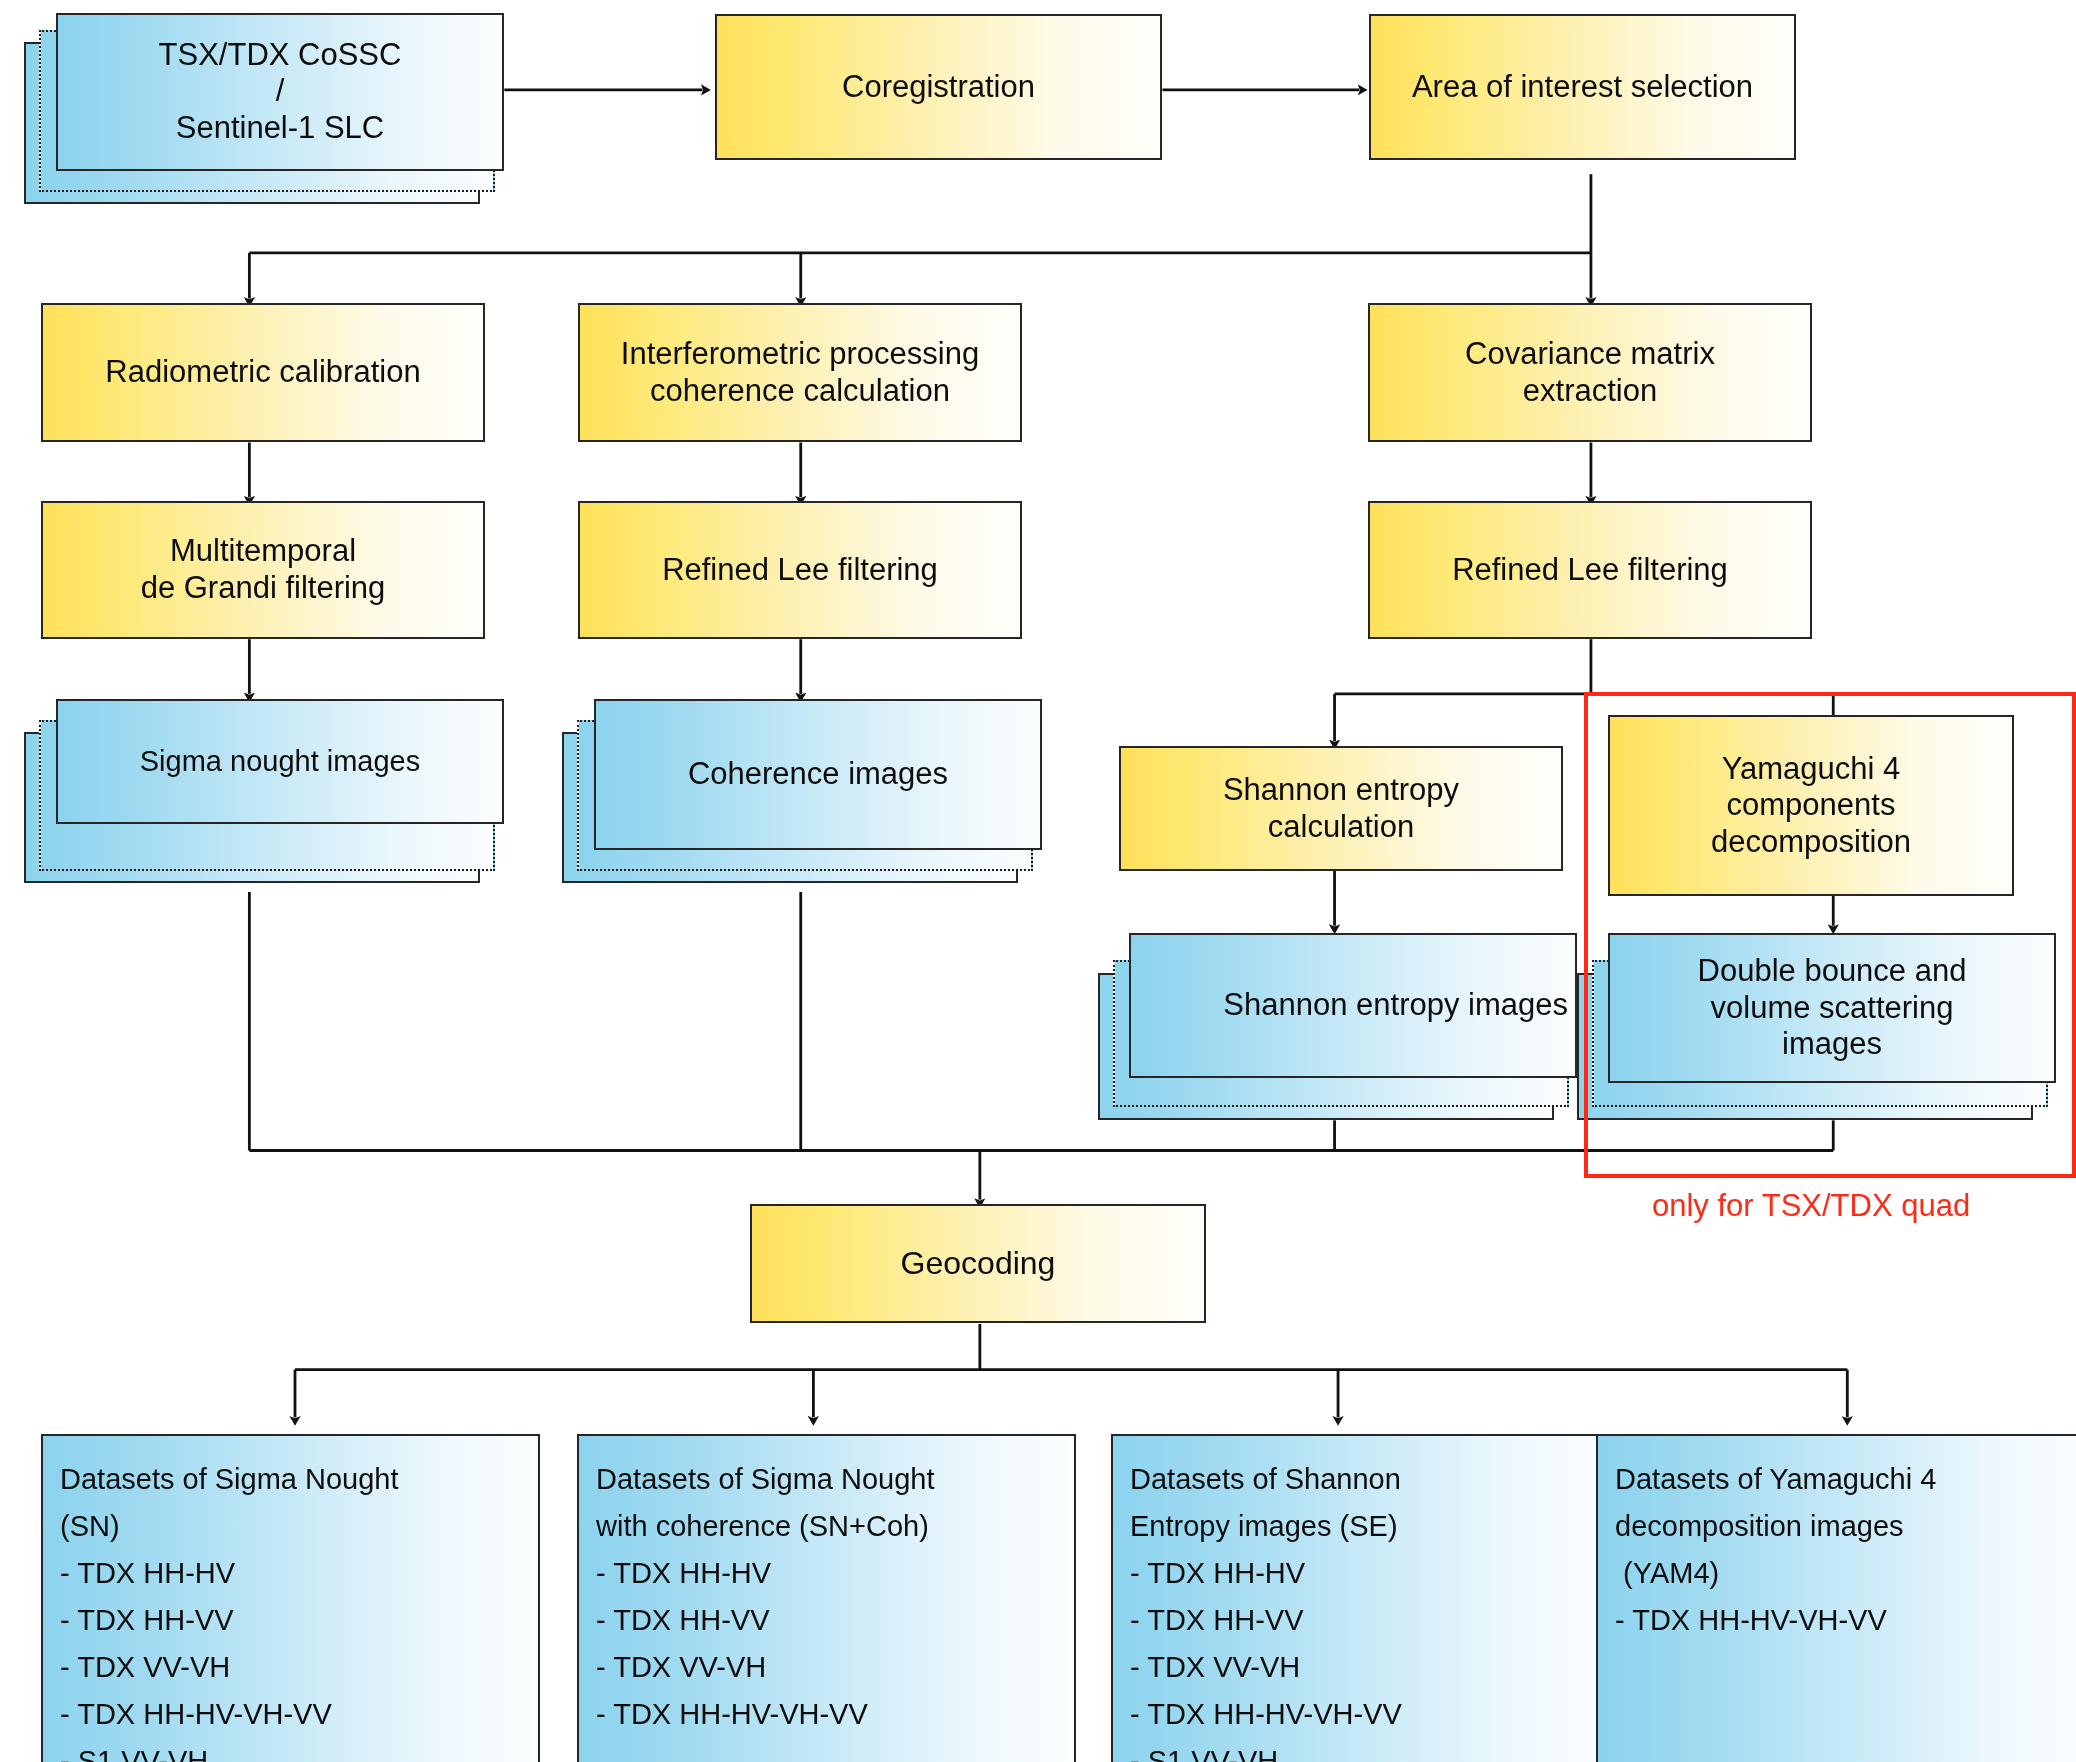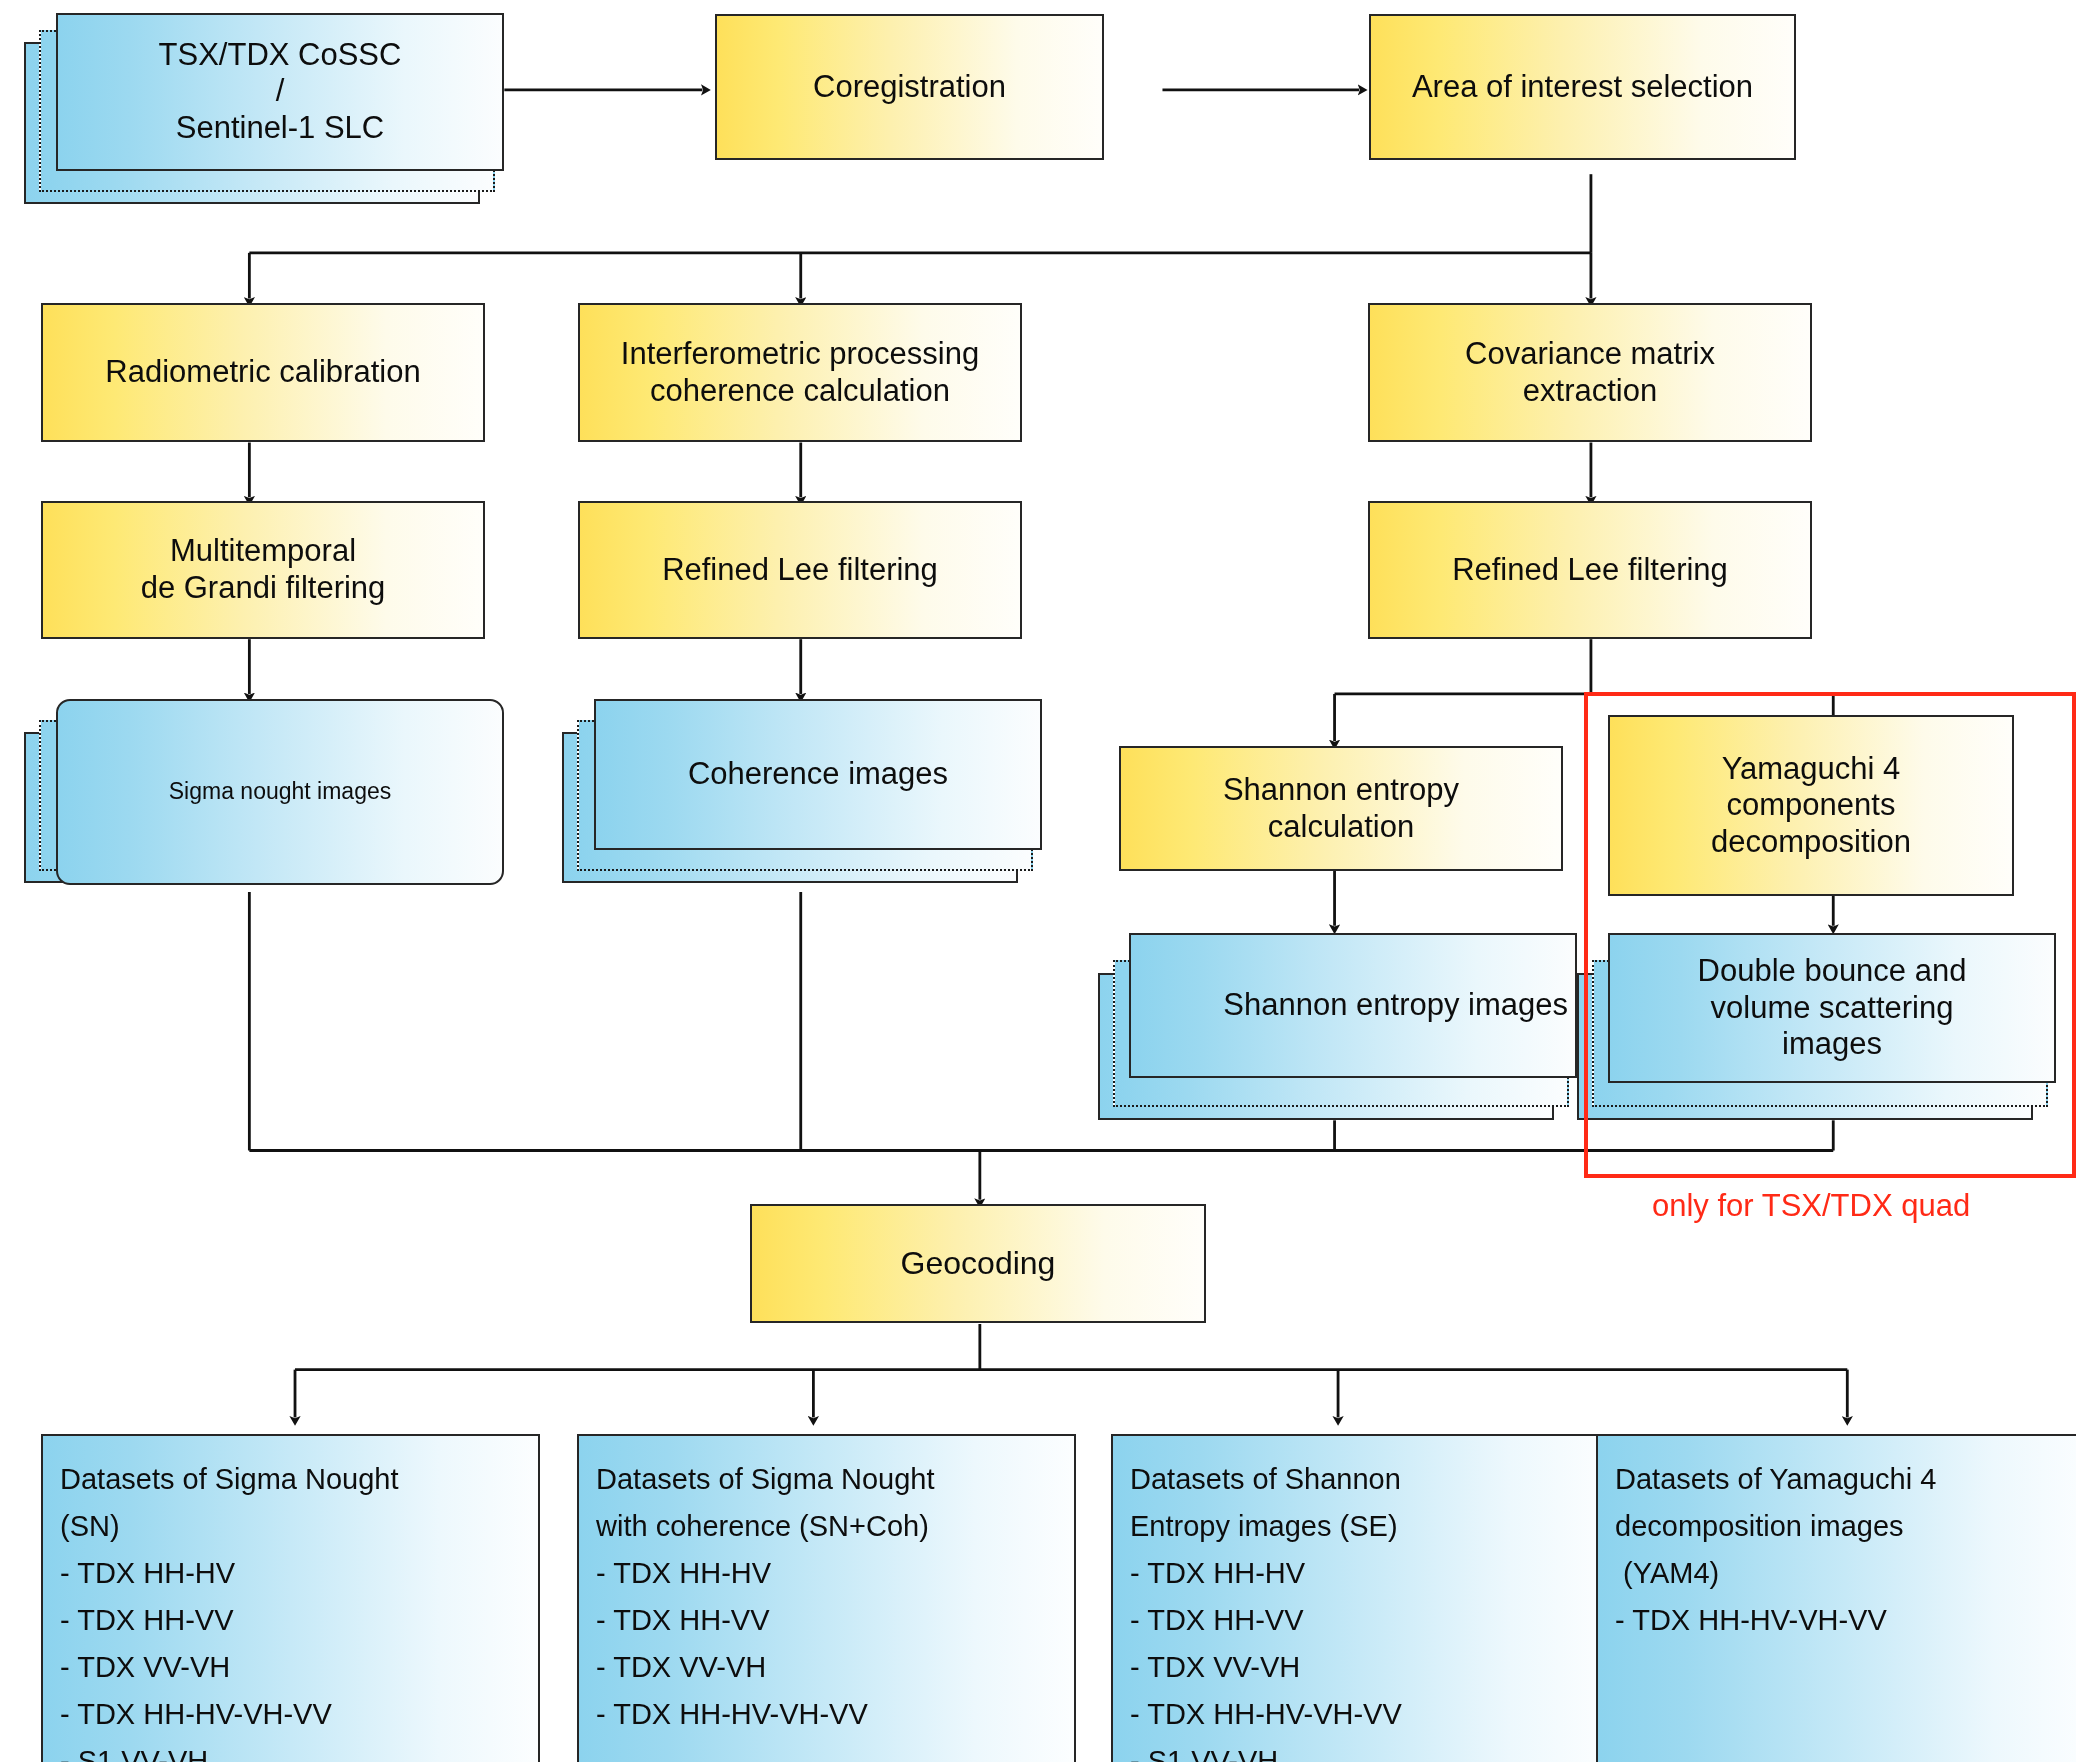--- a/index.html
+++ b/index.html
@@ -157,21 +157,21 @@
   </svg>
 
   <div class="stack-solid" style="left:24px; top:42px; width:456px; height:162px;"></div>
   <div class="stack-dotted" style="left:39px; top:29.5px; width:456px; height:162px;"></div>
   <div class="node blue" style="left:56px; top:12.6px; width:448px; height:158px; font-size:31px;">
     <span class="label">TSX/TDX CoSSC
 /
 Sentinel-1 SLC</span>
   </div>
 
-  <div class="node yellow" style="left:715px; top:14px; width:389px; height:146px; font-size:31px;">
+  <div class="node yellow" style="left:715px; top:14px; width:447px; height:146px; font-size:31px;">
     <span class="label">Coregistration</span>
   </div>
 
   <div class="node yellow" style="left:1369px; top:14px; width:427px; height:146px; font-size:31px;">
     <span class="label">Area of interest selection</span>
   </div>
 
   <div class="node yellow" style="left:41px; top:303px; width:444px; height:139px; font-size:31px;">
     <span class="label">Radiometric calibration</span>
   </div>
@@ -194,21 +194,21 @@
   <div class="node yellow" style="left:578px; top:501px; width:444px; height:138px; font-size:31px;">
     <span class="label">Refined Lee filtering</span>
   </div>
 
   <div class="node yellow" style="left:1368px; top:501px; width:444px; height:138px; font-size:31px;">
     <span class="label">Refined Lee filtering</span>
   </div>
 
   <div class="stack-solid" style="left:24px; top:732px; width:456px; height:151px;"></div>
   <div class="stack-dotted" style="left:39px; top:720px; width:456px; height:151px;"></div>
-  <div class="node blue" style="left:56px; top:699px; width:448px; height:186px; font-size:23px;border-radius:14px;">
+  <div class="node blue" style="left:56px; top:699px; width:448px; height:125px; font-size:29px;">
     <span class="label">Sigma nought images</span>
   </div>
 
   <div class="stack-solid" style="left:562px; top:732px; width:456px; height:151px;"></div>
   <div class="stack-dotted" style="left:577px; top:720px; width:456px; height:151px;"></div>
   <div class="node blue" style="left:594px; top:699px; width:448px; height:151px; font-size:31px;">
     <span class="label">Coherence images</span>
   </div>
 
   <div class="node yellow" style="left:1119px; top:746px; width:444px; height:125px; font-size:31px;">

